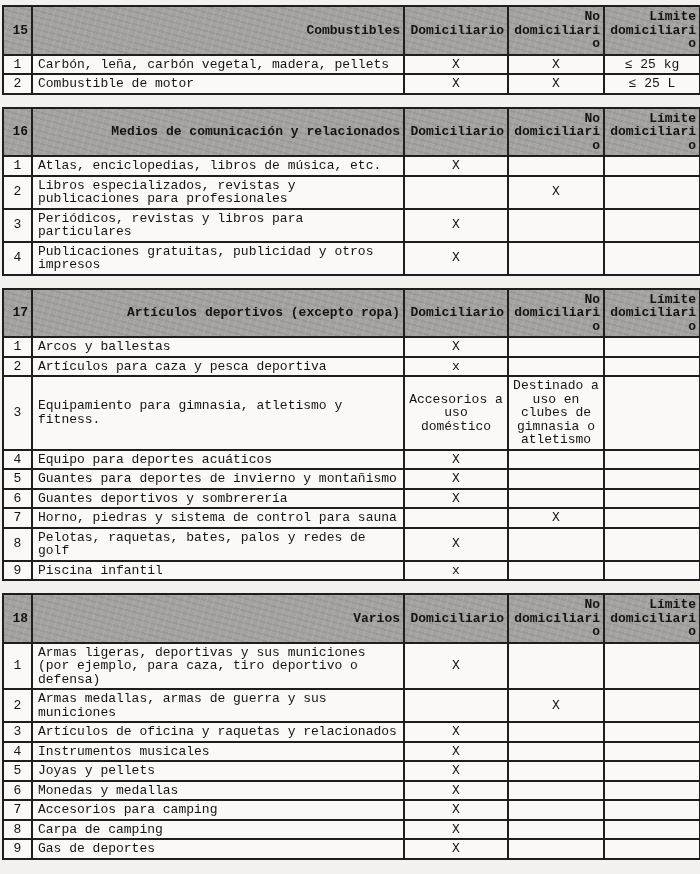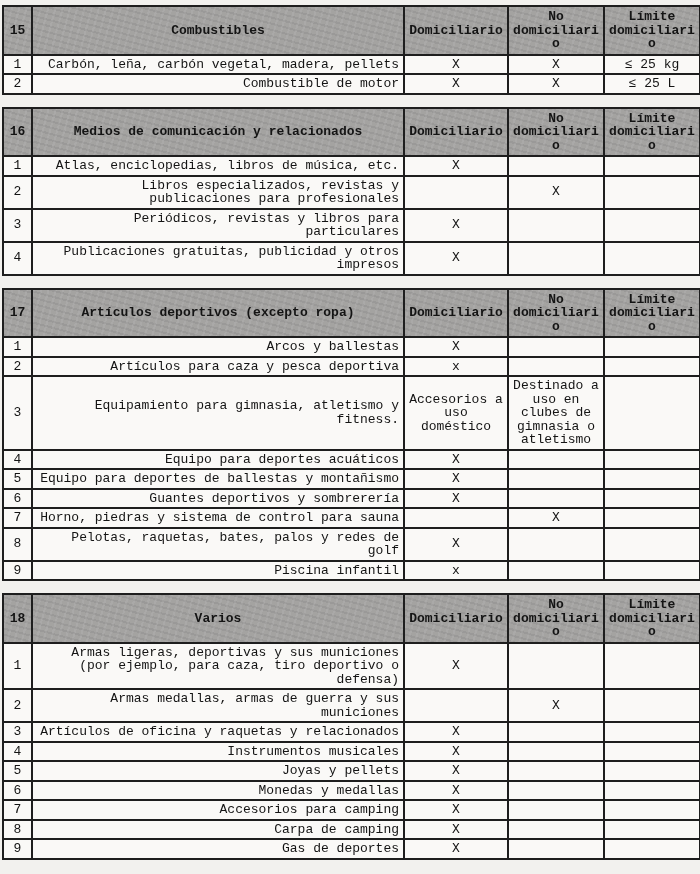--- a/index.html
+++ b/index.html
@@ -25,25 +25,25 @@
     color: #141414;
     vertical-align: middle;
     overflow-wrap: break-word;
   }
   .doc th {
     background-color: #a4a3a1;
     background-image:
       repeating-linear-gradient(105deg, rgba(255,255,255,.07) 0 2px, rgba(0,0,0,0) 2px 7px),
       repeating-linear-gradient(15deg, rgba(0,0,0,.06) 0 2px, rgba(0,0,0,0) 2px 6px);
     font-weight: 700;
-    text-align: center;
+    text-align: right;
     padding: 3px 3px;
   }
   .doc td { padding: 2px 3px; text-align: center; }
-  .doc td.desc { text-align: right; padding: 2px 4px 2px 5px; }
+  .doc td.desc { text-align: left; padding: 2px 4px 2px 5px; }
 </style>
 </head>
 <body>
 
 <div class="page">
 
   <table class="doc">
     <colgroup>
         <col style="width:29px">
         <col style="width:372px">
@@ -168,21 +168,21 @@
       </tr>
       <tr>
         <td>4</td>
         <td class="desc">Equipo para deportes acuáticos</td>
         <td>X</td>
         <td></td>
         <td></td>
       </tr>
       <tr>
         <td>5</td>
-        <td class="desc">Equipo para deportes de ballestas y montañismo</td>
+        <td class="desc">Guantes para deportes de invierno y montañismo</td>
         <td>X</td>
         <td></td>
         <td></td>
       </tr>
       <tr>
         <td>6</td>
         <td class="desc">Guantes deportivos y sombrerería</td>
         <td>X</td>
         <td></td>
         <td></td>

